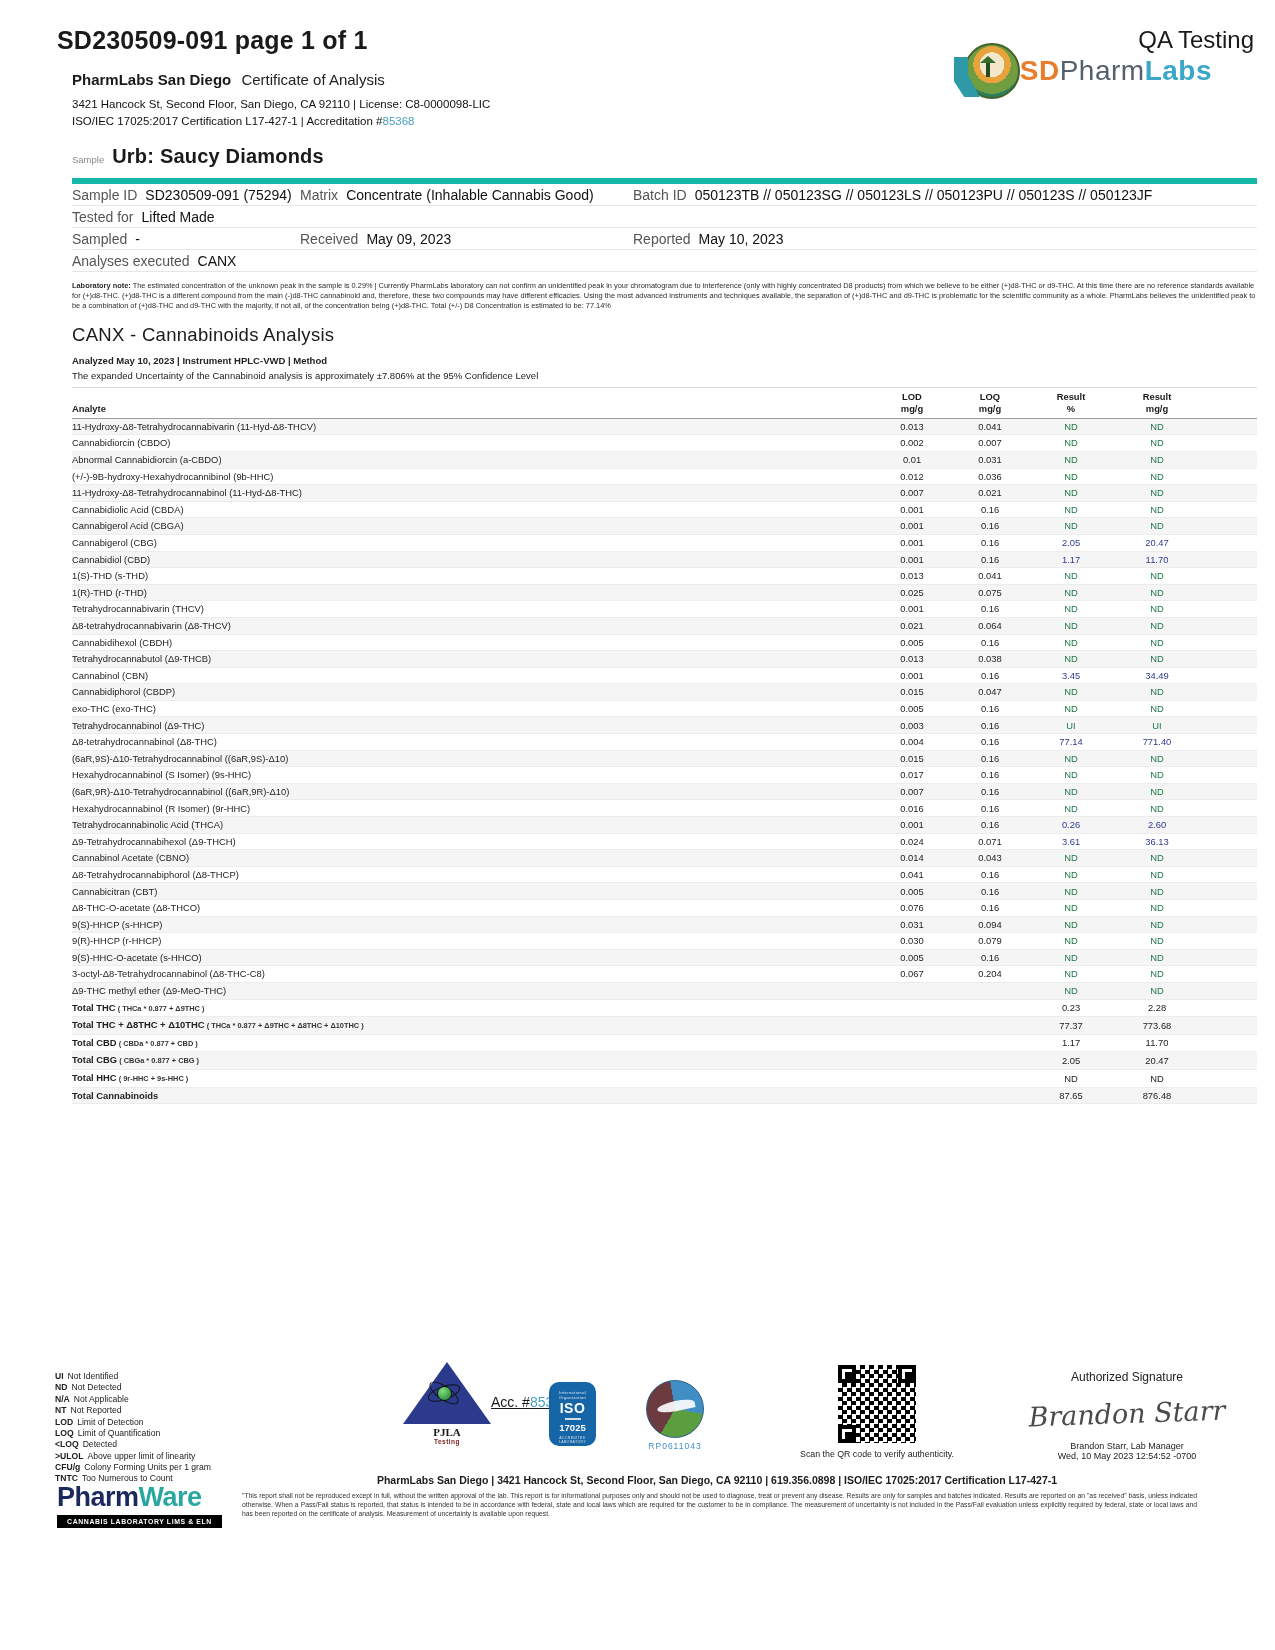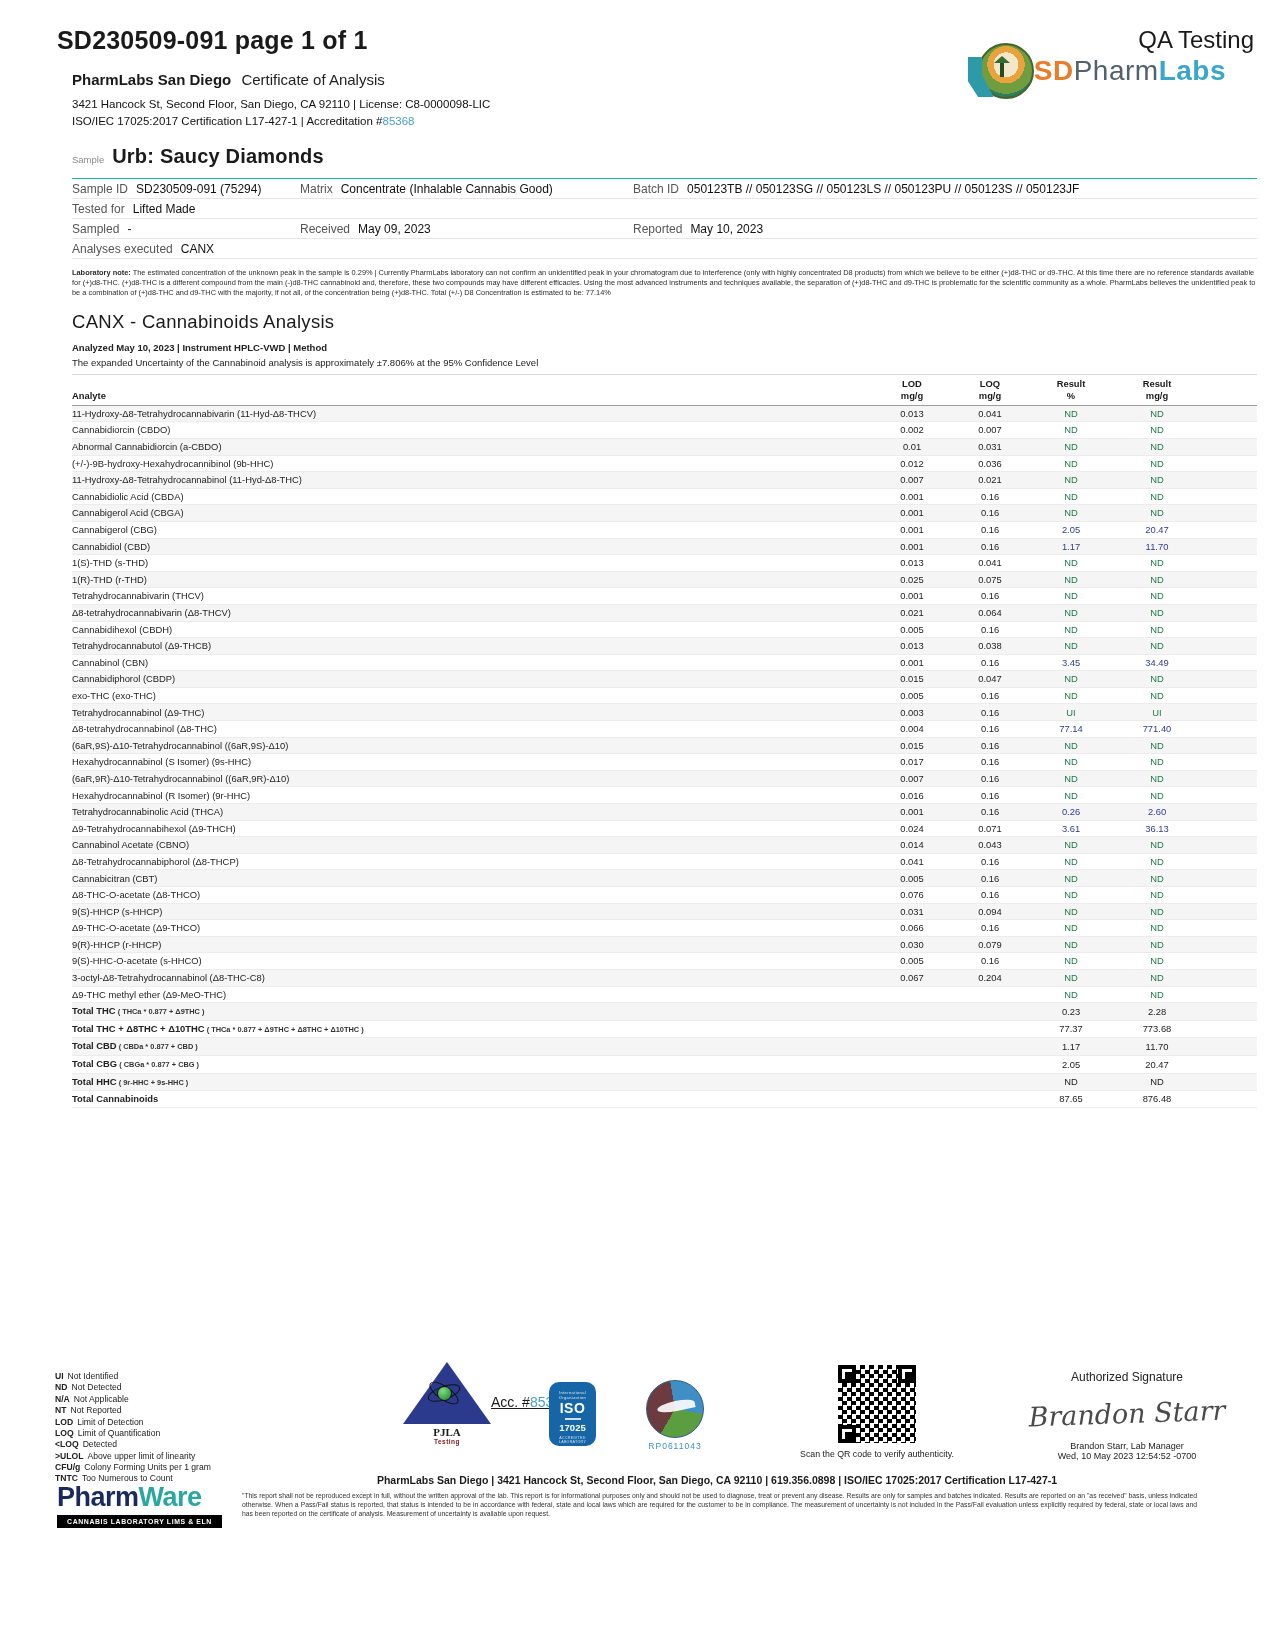--- a/index.html
+++ b/index.html
@@ -12,36 +12,36 @@
   .doc-id { font-size:25px; font-weight:600; letter-spacing:.2px; }
   .qa-label { font-size:24px; font-weight:500; }
 
   .lab-block { position:relative; padding:16px 45px 0 45px; }
   .lab-name-line { font-size:15px; }
   .lab-name { font-weight:700; }
   .doc-type { font-weight:400; color:#222; margin-left:6px; }
   .lab-addr { font-size:11.5px; margin-top:8px; line-height:1.45; color:#111; }
   .accent { color:#4ba0c0; }
 
-  .logo-sd { position:absolute; right:76px; top:-12px; display:flex; align-items:center; }
+  .logo-sd { position:absolute; right:90px; top:-12px; display:flex; align-items:center; }
   .emblem { width:56px; height:56px; border-radius:50%; background:radial-gradient(circle at 50% 38%, #f2e8c9 0 30%, #e8a33d 30% 45%, #6f9d3f 45% 70%, #2e7d5b 70% 100%); border:2px solid #45632d; position:relative; }
   .emblem .ca { position:absolute; left:-12px; top:12px; width:26px; height:40px; background:#2e9aa8; clip-path:polygon(0 0,55% 0,55% 45%,100% 100%,40% 100%,0 60%); }
   .emblem .palm { position:absolute; left:20px; top:16px; width:4px; height:16px; background:#274a22; }
   .emblem .palm:before { content:""; position:absolute; left:-6px; top:-5px; border-left:8px solid transparent; border-right:8px solid transparent; border-bottom:7px solid #356b2d; }
   .logo-sd .wordmark { font-size:28px; font-weight:700; letter-spacing:.5px; }
   .wm-sd { color:#e87e2b; }
   .wm-pharm { color:#54606b; font-weight:400; }
   .wm-labs { color:#3aa7c9; }
 
   .sample-line { padding:16px 45px 0 45px; display:flex; align-items:baseline; gap:8px; }
   .sample-label { font-size:9.5px; color:#8a8a8a; }
   .sample-name { font-size:20px; font-weight:700; letter-spacing:.2px; }
 
   
-  .info-table { margin:10px 45px 0 45px; border-top:1px solid #14b8a6; font-size:12px; }
+  .info-table { margin:10px 45px 0 45px; border-top:6px solid #14b8a6; font-size:14px; }
   .info-row { display:grid; grid-template-columns:228px 333px 1fr; border-bottom:1px solid #e6e6e6; padding:2.5px 0; min-height:13px; }
   .info-cell .lbl { color:#555; margin-right:8px; }
   .info-cell .val { color:#111; }
 
   
   .lab-note { margin:9px 45px 0 45px; font-size:7.4px; line-height:1.3; color:#2b2b2b; }
   .lab-note b { font-weight:700; }
 
   
   .section-title { margin:14px 45px 0 45px; font-size:18.5px; font-weight:500; letter-spacing:.3px; }
@@ -451,28 +451,20 @@
         </tr>
         <tr>
           <td class="c-analyte"><span class="a-name">9(S)-HHCP (s-HHCP)</span></td>
           <td class="c-num v-plain">0.031</td>
           <td class="c-num v-plain">0.094</td>
           <td class="c-num v-nd">ND</td>
           <td class="c-num v-nd">ND</td>
           <td class="c-spacer"></td>
         </tr>
         <tr>
-          <td class="c-analyte"><span class="a-name">Δ9-THC-O-acetate (Δ9-THCO)</span></td>
-          <td class="c-num v-plain">0.066</td>
-          <td class="c-num v-plain">0.16</td>
-          <td class="c-num v-nd">ND</td>
-          <td class="c-num v-nd">ND</td>
-          <td class="c-spacer"></td>
-        </tr>
-        <tr>
           <td class="c-analyte"><span class="a-name">9(R)-HHCP (r-HHCP)</span></td>
           <td class="c-num v-plain">0.030</td>
           <td class="c-num v-plain">0.079</td>
           <td class="c-num v-nd">ND</td>
           <td class="c-num v-nd">ND</td>
           <td class="c-spacer"></td>
         </tr>
         <tr>
           <td class="c-analyte"><span class="a-name">9(S)-HHC-O-acetate (s-HHCO)</span></td>
           <td class="c-num v-plain">0.005</td>

